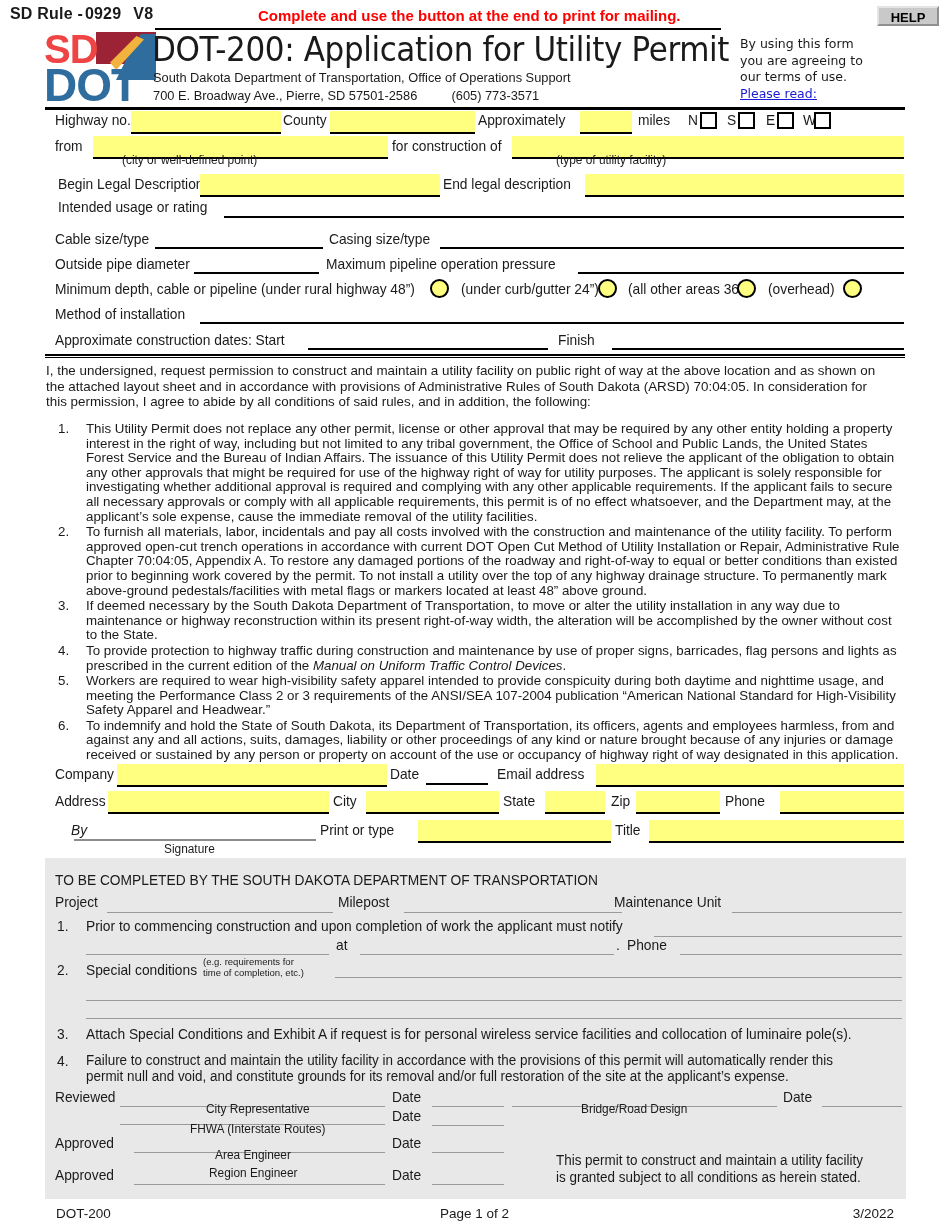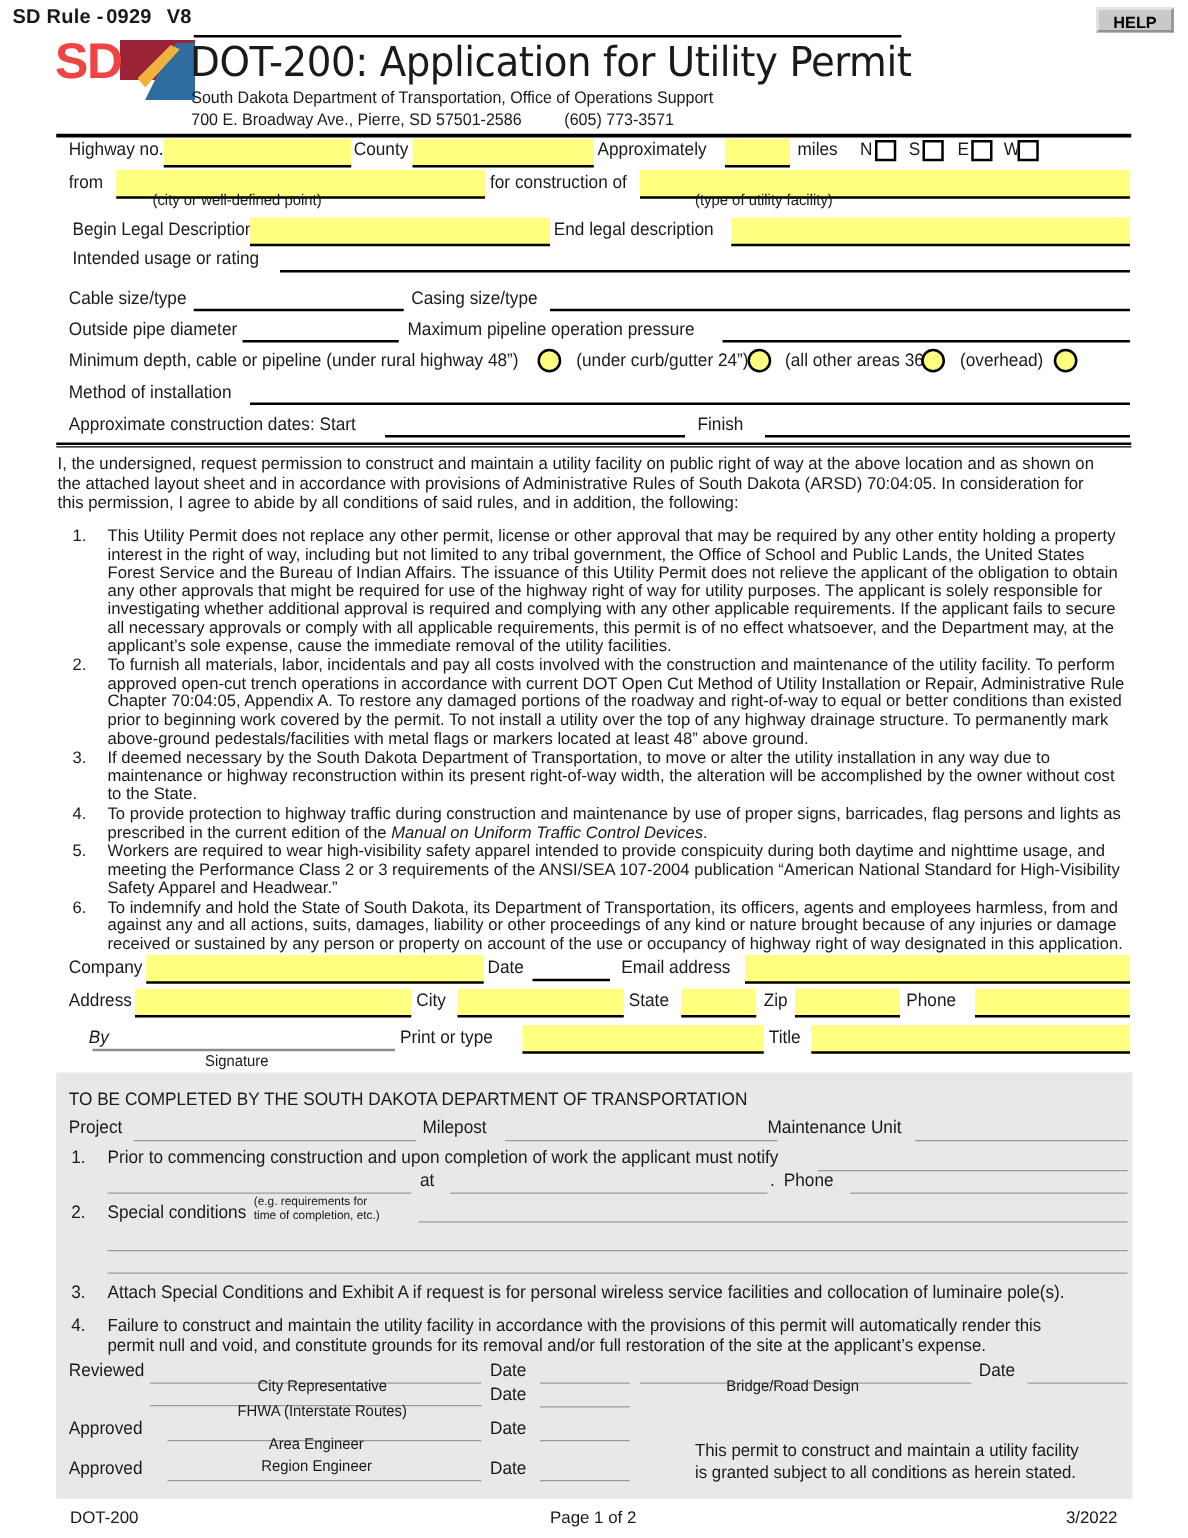--- a/index.html
+++ b/index.html
@@ -153,37 +153,45 @@
 </style>
 </head>
 <body>
 
 <div class="page">
 
   <div class="hdr-eform">
     <span>SD Rule -</span><span class="num">0929</span><span class="ver">V8</span>
   </div>
 
+  <div class="hdr-notice">Complete and use the button at the end to print for mailing.</div>
 
   <div class="help-btn">HELP</div>
 
   <div class="logo">
     <div class="shape"></div>
     <div class="swoosh"></div>
     <div class="swoosh-y"></div>
     <div class="sd">SD</div>
+    <div class="dot">DOT</div>
   </div>
 
   <div class="title-rule"></div>
   <div class="title">DOT-200: Application for Utility Permit</div>
   <div class="subtitle1">South Dakota Department of Transportation, Office of Operations Support</div>
   <div class="subtitle2">
     <span>700 E. Broadway Ave., Pierre, SD 57501-2586</span><span class="ph">(605) 773-3571</span>
   </div>
 
+  <div class="terms">
+    <div>By using this form</div>
+    <div>you are agreeing to</div>
+    <div>our terms of use.</div>
+    <a href="#">Please read:</a>
+  </div>
 
   <div class="hr-thick" style="top:107px;"></div>
 
   <div class="lbl" style="left:55px;top:112px;">Highway no.</div>
   <div class="yf" style="left:131px;top:111px;width:150px;"></div>
 
   <div class="lbl" style="left:283px;top:112px;">County</div>
   <div class="yf" style="left:330px;top:111px;width:145px;"></div>
 
   <div class="lbl" style="left:478px;top:112px;">Approximately</div>

